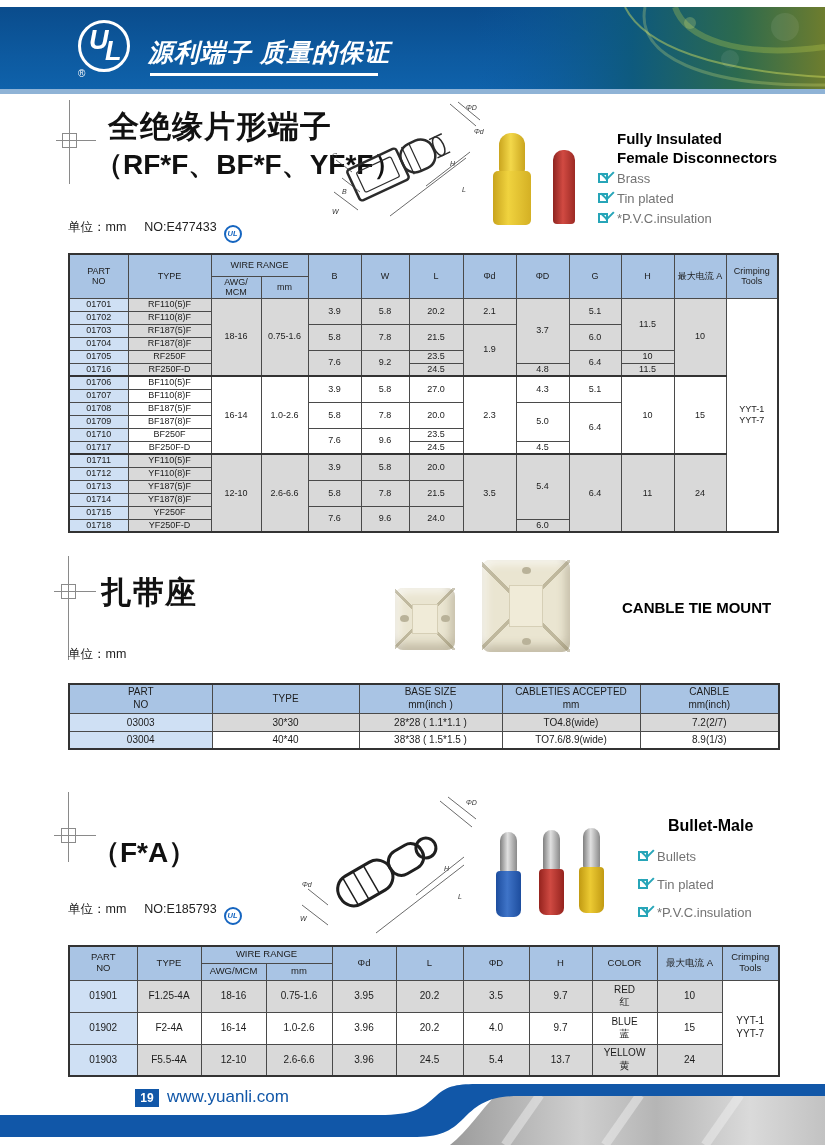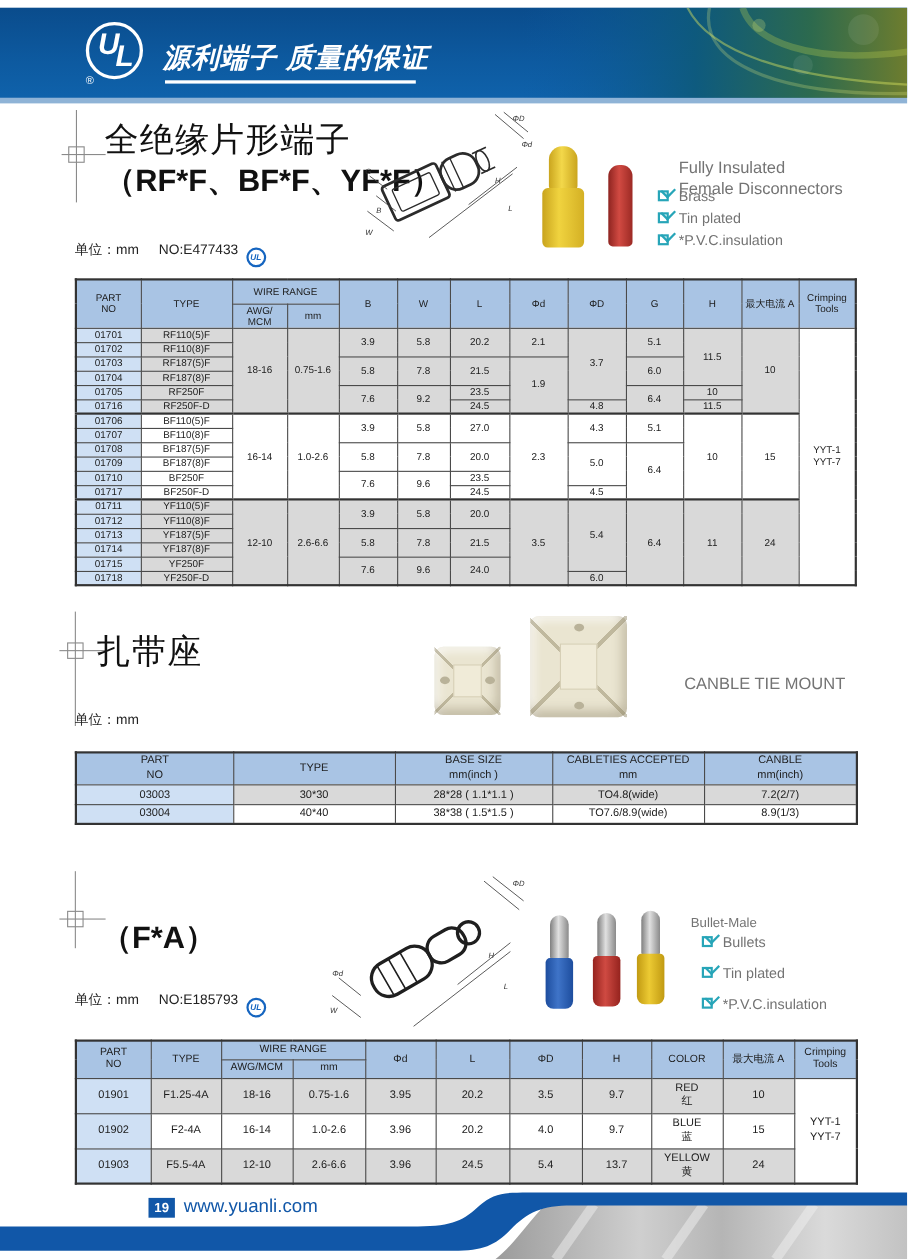--- a/index.html
+++ b/index.html
@@ -21,28 +21,28 @@
   .slogan-line { position:absolute; left:150px; top:66px; width:228px; height:3px; background:#fff; }
   .strip { position:absolute; left:0; top:89px; width:825px; height:5px; background:#8fb3d6; }
 
   
   .mark { position:absolute; }
   .mark .mv { position:absolute; background:#8a8a8a; width:1px; }
   .mark .mh { position:absolute; background:#8a8a8a; height:1px; }
   .mark .msq { position:absolute; border:1px solid #8a8a8a; width:15px; height:15px; }
 
   
-  .sec-title { position:absolute; font-weight:normal; color:#111; font-size:31px; letter-spacing:1px; }
+  .sec-title { position:absolute; font-weight:bold; color:#111; font-size:31px; letter-spacing:1px;margin-left:13px; }
   .sec-sub   { position:absolute; font-weight:bold; color:#111; font-size:28px; }
   .unit-line { position:absolute; font-size:12.5px; color:#222; }
   .unit-line .cert { margin-left:18px; }
   .ul-mini { display:inline-block; width:18px; height:18px; border:2px solid #1565c0; border-radius:50%;
              color:#1565c0; font-size:7.5px; font-weight:bold; font-style:italic; text-align:center;
              line-height:14px; vertical-align:-5px; margin-left:7px; }
-  .phead { position:absolute; font-weight:normal; font-size:15px; color:#737373; line-height:19px;margin-top:14px; }
+  .phead { position:absolute; font-weight:bold; font-size:15px; color:#000000; line-height:19px; }
   .features { position:absolute; }
   .feat { display:flex; align-items:center; }
   .f1 .feat { height:20px; } .f3 .feat { height:28px; }
   .chk { width:10px; height:10px; border:2px solid #27a5b8; margin-right:9px; position:relative; flex:none; }
   .chk::after { content:""; position:absolute; left:2px; top:-6px; width:9px; height:7px;
                 border-left:2px solid #27a5b8; border-bottom:2px solid #27a5b8; transform:rotate(-45deg); }
   .feat .lbl { font-size:13px; color:#737373; }
 
   
   .term-y { position:absolute; left:492px; top:133px; width:40px; height:94px; }
@@ -474,21 +474,21 @@
   </div>
   <div class="bullet b-red" style="left:538px;top:830px;">
     <div class="tip"></div>
       <div class="sleeve"></div>
   </div>
   <div class="bullet b-yel" style="left:578px;top:828px;">
     <div class="tip"></div>
       <div class="sleeve"></div>
   </div>
 
-  <div class="phead" style="left:628px;top:816px;font-size:12px;">Bullet-Male</div>
+  <div class="phead" style="left:668px;top:816px;font-size:16px;">Bullet-Male</div>
   <div class="features f3" style="left:638px;top:842px;">
     <div class="feat">
         <span class="chk"></span>
         <span class="lbl">Bullets</span>
       </div>
     <div class="feat">
         <span class="chk"></span>
         <span class="lbl">Tin plated</span>
       </div>
     <div class="feat">

